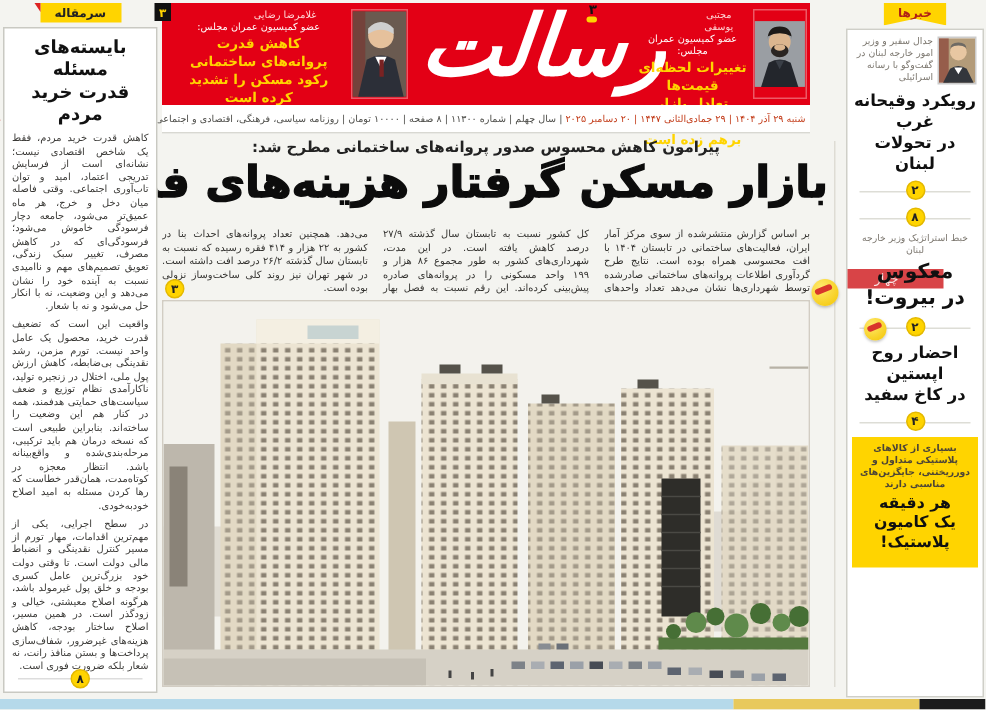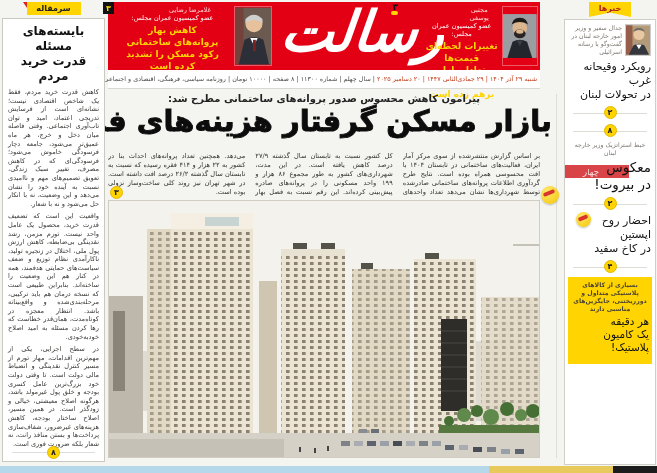--- a/index.html
+++ b/index.html
@@ -71,21 +71,21 @@
   .edit-foot .line { border-top:1px solid #ddd; position:absolute; left:4px; right:4px; top:6px; }
   .edit-foot .num-circle { position:relative; }
 
   
   .sidebar { left:564px; top:2px; width:92px; height:462px; }
   .ribbon { position:relative; width:42px; margin:0 auto 2px auto; background:#ffd400; color:#b02016;
             font-size:8px; font-weight:bold; text-align:center; padding:2px 0 4px 0;
             clip-path:polygon(0 0,100% 0,100% 100%,50% 70%,0 100%); }
   .side-box { border:1px solid #cfcfc8; background:#fff; padding:4px 4px 0 4px; height:446px; overflow:hidden; }
   .side-kicker { font-size:6.2px; line-height:8px; color:#7b766e; text-align:center; margin-bottom:2px; }
-  .side-head { text-align:right; font-weight:normal; color:#101010; }
+  .side-head { text-align:center; font-weight:bold; color:#101010; }
   .h11 { font-size:11px; line-height:14px; }
   .h13 { font-size:13.5px; line-height:17px; letter-spacing:-0.3px; }
   .sep { position:relative; height:14px; margin:4px 0 3px 0; }
   .sep .line { position:absolute; left:4px; right:4px; top:7px; border-top:1px solid #ddddd6; }
   .sep .num-circle { position:relative; z-index:1; }
   .item1-row { display:flex; gap:3px; margin-bottom:2px; }
   .item1-row .side-kicker { flex:1; text-align:right; }
   .item3 { position:relative; }
   .watermark { position:absolute; right:22px; top:24px; width:76px; height:13px;
                background:rgba(211,42,45,0.88); color:rgba(255,255,255,0.85);
@@ -123,21 +123,21 @@
       <rect x="0" y="0" width="9" height="60" fill="#7d2a26" opacity="0.5"></rect>
       <circle cx="20" cy="17" r="9" fill="#e6c19c"></circle>
       <path d="M11,12 Q20,3 29,12 L29,16 Q20,10 11,16 Z" fill="#cfcfcf"></path>
       <path d="M4,60 L10,34 Q20,28 30,34 L36,60 Z" fill="#2c2f38"></path>
       <path d="M16,32 L20,40 L24,32 Z" fill="#fff"></path>
       <rect x="19" y="34" width="3" height="12" fill="#7a2222"></rect>
     </svg>
     <div class="txt" style="width:115px;">
       <div class="mh-name">غلامرضا رضایی</div>
       <div class="mh-role">عضو کمیسیون عمران مجلس:</div>
-      <div class="mh-quote">کاهش بهار</div>
+      <div class="mh-quote">کاهش قدرت</div>
       <div class="mh-quote">پروانه‌های ساختمانی</div>
       <div class="mh-quote">رکود مسکن را تشدید کرده است</div>
     </div>
   </div>
 
   <div class="page-mark3" style="left:283px; top:0;">
     <span>۳</span><i></i>
   </div>
 
   <div class="mh-blurb" style="right:2px; width:148px; flex-direction:row;">

